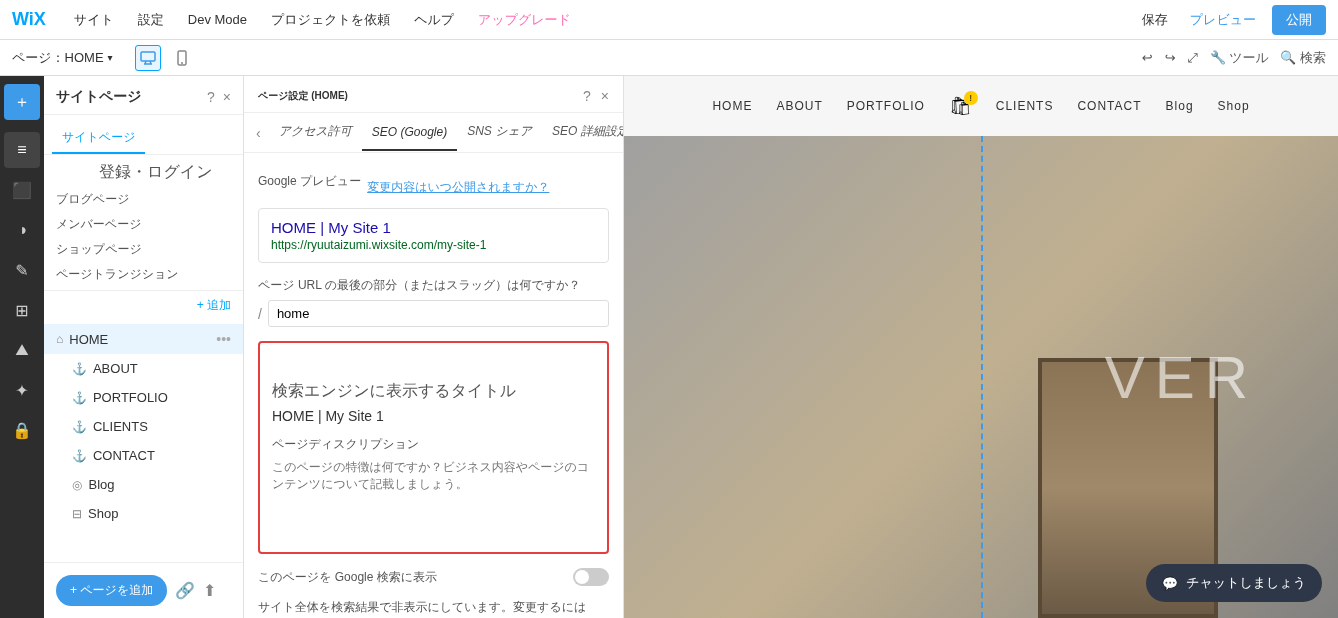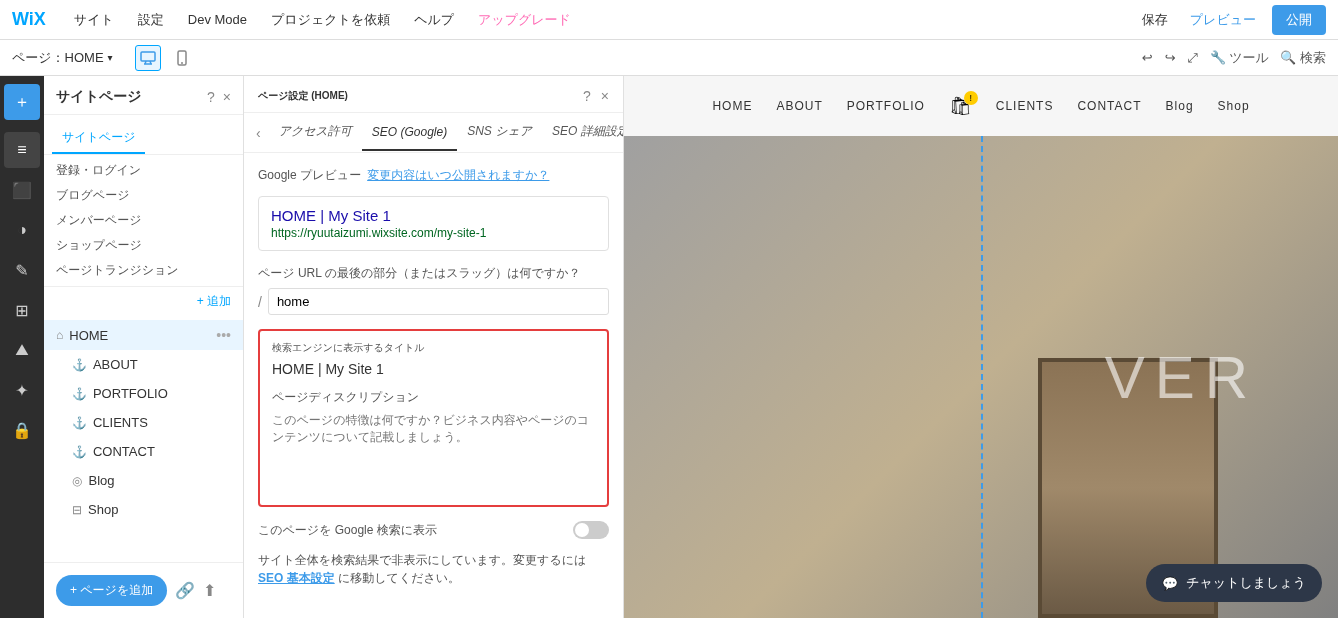--- a/index.html
+++ b/index.html
@@ -130,21 +130,21 @@
       border-bottom: 2px solid transparent; white-space: nowrap; font-style: italic;
     }
     .ps-tab.active { color: #333; border-bottom-color: #333; }
 
     .ps-body { flex: 1; overflow-y: auto; padding: 14px; }
 
     .google-preview-row {
       display: flex; align-items: center; gap: 6px;
       font-size: 12px; color: #555; margin-bottom: 12px;
     }
-    .google-preview-row .link { color: #3d9be9; cursor: pointer; text-decoration: underline; }
+    .google-preview-row .link { color: #3d9be9; cursor: pointer; text-decoration: underline; margin-top: 12px; }
 
     .google-preview-box {
       border: 1px solid #e0e0e0; border-radius: 4px;
       padding: 10px 12px; margin-bottom: 14px; background: #fff;
     }
     .google-preview-box .gp-title { color: #1a0dab; font-size: 15px; font-weight: 500; margin-bottom: 2px; }
     .google-preview-box .gp-url { color: #006621; font-size: 12px; }
 
     .url-section { margin-bottom: 14px; }
     .url-section .url-label { font-size: 12px; color: #555; margin-bottom: 6px; }
@@ -153,21 +153,21 @@
     .url-input {
       border: 1px solid #ddd; border-radius: 3px;
       padding: 5px 8px; font-size: 13px; flex: 1;
       outline: none;
     }
 
     .seo-box {
       border: 2px solid #e53e3e; border-radius: 4px;
       padding: 10px 12px; margin-bottom: 14px;
     }
-    .seo-title-label { font-size: 10px; color: #555; margin-bottom: 6px; }
+    .seo-title-label { font-size: 16px; color: #555; margin-bottom: 6px; margin-top: 28px; }
     .seo-title-input {
       border: none; outline: none; font-size: 14px;
       width: 100%; margin-bottom: 12px; color: #333;
     }
     .seo-desc-label { font-size: 12px; color: #555; margin-bottom: 6px; }
     .seo-desc-textarea {
       border: none; outline: none; font-size: 12px;
       width: 100%; min-height: 80px; color: #aaa;
       resize: none; font-family: inherit;
     }
@@ -303,21 +303,21 @@
       <div class="icons">
         <span class="hicon">?</span>
         <span class="hicon">×</span>
       </div>
     </div>
 
     <div class="panel-tabs">
       <div class="panel-tab active">サイトページ</div>
     </div>
     <div style="padding: 4px 12px 0; border-bottom: 1px solid #eee; font-size: 12px; color: #444; padding-bottom: 4px; display:flex; flex-direction:column; gap:2px;">
-      <div class="panel-tab" style="padding: 3px 0; border:none; font-size:12px;">登録・ログイン</div>
+      <div class="panel-tab" style="padding: 3px 0; border:none; font-size:16px;margin-left:43px;">登録・ログイン</div>
       <div class="panel-tab" style="padding: 3px 0; border:none; font-size:12px;">ブログページ</div>
       <div class="panel-tab" style="padding: 3px 0; border:none; font-size:12px;">メンバーページ</div>
       <div class="panel-tab" style="padding: 3px 0; border:none; font-size:12px;">ショップページ</div>
       <div class="panel-tab" style="padding: 3px 0; border:none; font-size:12px;">ページトランジション</div>
     </div>
 
     <div class="panel-add">
       <span class="add-link">+ 追加</span>
     </div>
 

